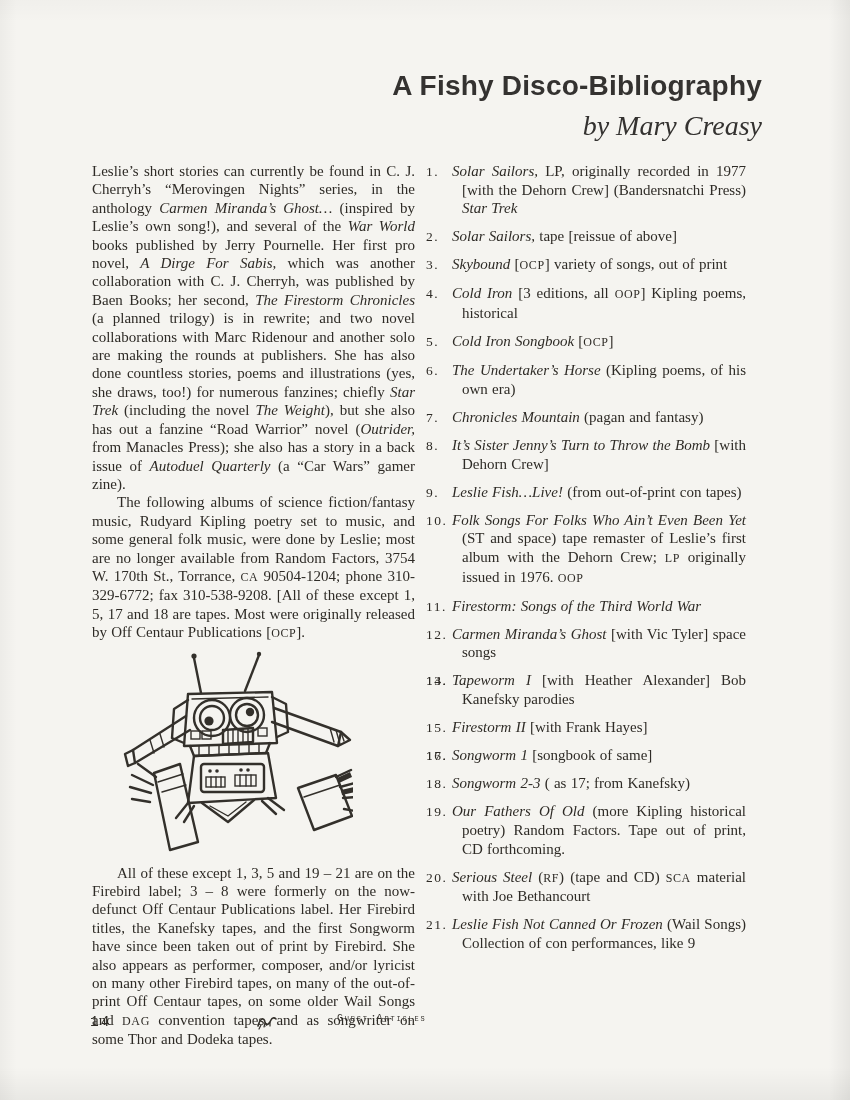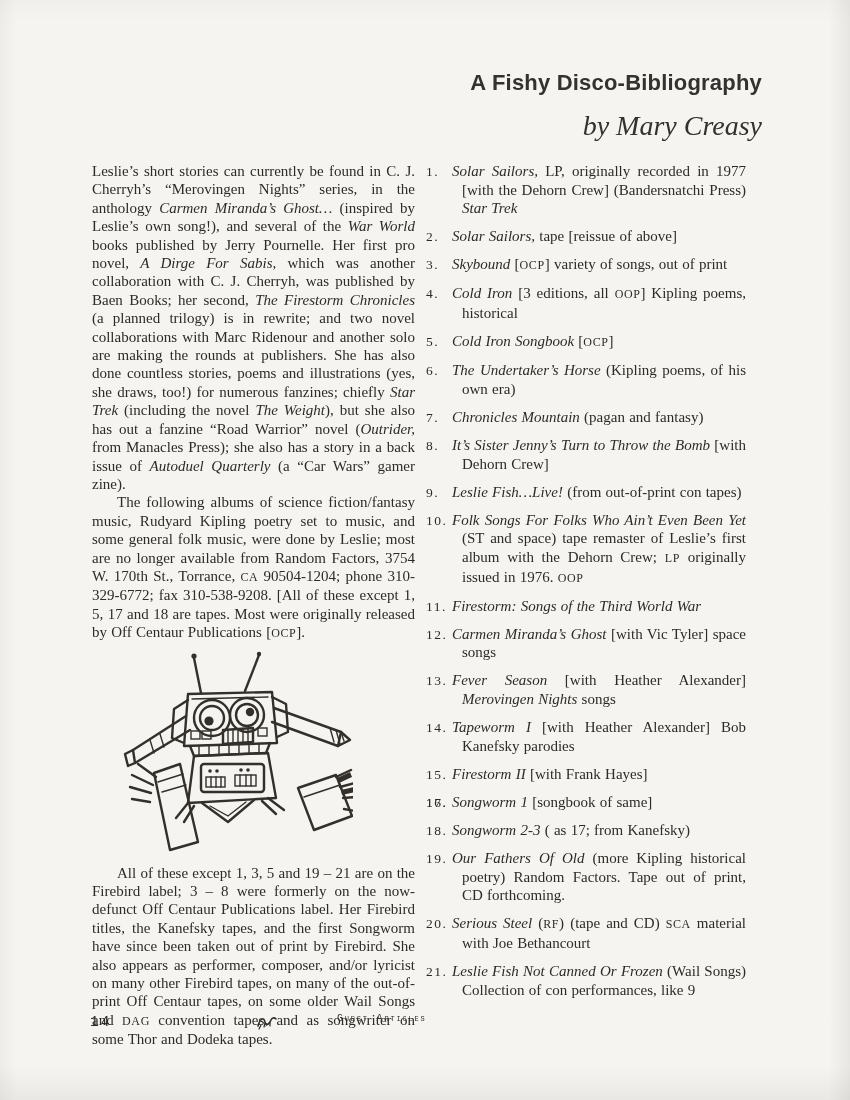--- a/index.html
+++ b/index.html
@@ -12,21 +12,21 @@
     position:relative;width:850px;height:1100px;overflow:hidden;
     background:
       linear-gradient(to right, rgba(0,0,0,0.035), rgba(0,0,0,0) 2%, rgba(0,0,0,0) 97.5%, rgba(0,0,0,0.06)),
       linear-gradient(to bottom, rgba(0,0,0,0.02), rgba(0,0,0,0) 2%, rgba(0,0,0,0) 97%, rgba(0,0,0,0.05)),
       #f5f4f0;
     color:#2e2b26;
   }
   .title{
     position:absolute;top:70px;right:88px;margin:0;
     font-family:"Liberation Sans","DejaVu Sans",sans-serif;
-    font-weight:bold;font-size:22px;letter-spacing:0.2px;color:#343230;
+    font-weight:bold;font-size:28px;letter-spacing:0.2px;color:#343230;
     white-space:nowrap;
   }
   .byline{
     position:absolute;top:110px;right:88px;
     font-style:italic;font-size:28px;color:#343230;white-space:nowrap;margin-left:12px;
   }
   .columns{
     position:absolute;top:162px;left:92px;width:666px;
     display:flex;gap:11px;
   }
@@ -192,21 +192,20 @@
         <li class="disco-item">
     <span class="num">11.</span>
     <span class="txt"><span class="i">Firestorm: Songs of the Third World War</span></span>
   </li>
         <li class="disco-item">
     <span class="num">12.</span>
     <span class="txt"><span class="i">Carmen Miranda’s Ghost</span> [with Vic Tyler] space songs</span>
   </li>
         <li class="disco-item">
     <span class="num">13.</span>
-    <span class="txt"><span class="i">Fever Season</span> [with Heather Alexander] <span class="i">Merovingen Nights</span> songs</span>
   </li>
         <li class="disco-item">
     <span class="num">14.</span>
     <span class="txt"><span class="i">Tapeworm I</span> [with Heather Alexander] Bob Kanefsky parodies</span>
   </li>
         <li class="disco-item">
     <span class="num">15.</span>
     <span class="txt"><span class="i">Firestorm II</span> [with Frank Hayes]</span>
   </li>
         <li class="disco-item">

